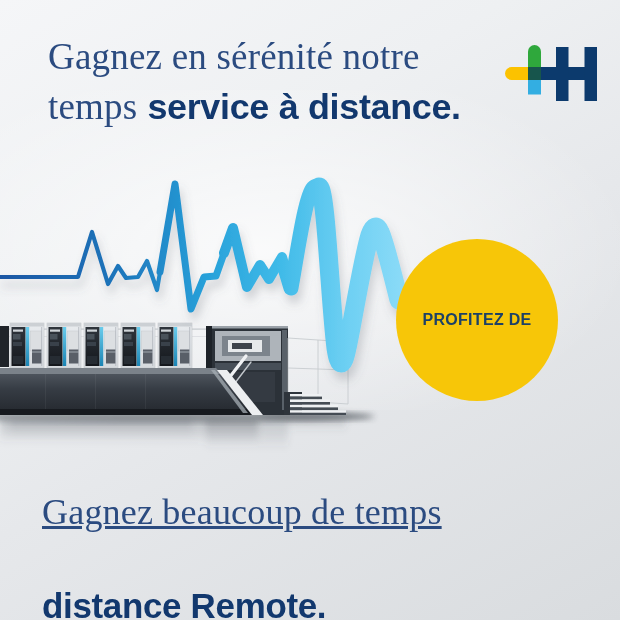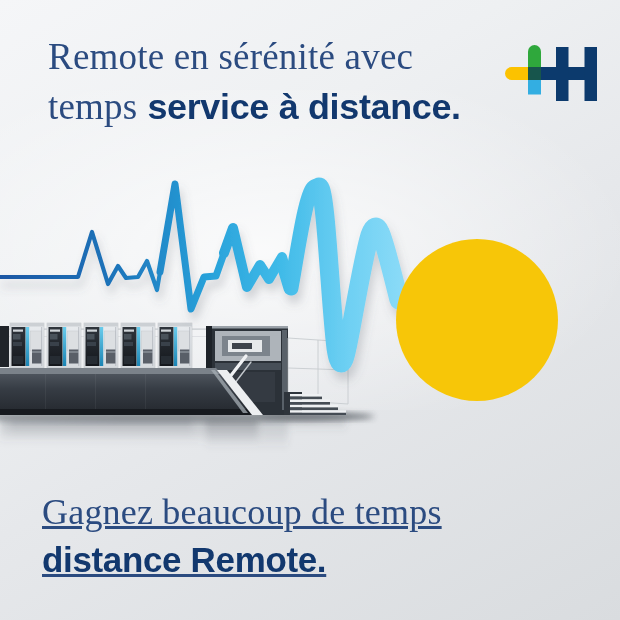--- a/index.html
+++ b/index.html
@@ -18,21 +18,21 @@
   }
   .footer-text{
     position:absolute;left:42px;top:488px;width:540px;
     font-family:"Liberation Serif","DejaVu Serif",serif;
     font-size:36px;line-height:48px;color:var(--navy-text,#2b4b80);
     letter-spacing:.2px;
     text-decoration:underline;
   }
   .bold-sans{
     font-family:"Liberation Sans",sans-serif;font-weight:700;
-    color:var(--navy-bold,#12386e);font-size:.97em;letter-spacing:-0.3px;
+    color:var(--navy-bold,#12386e);font-size:.97em;letter-spacing:-0.3px;margin-top:46px;
   }
   .reg-serif{margin-right:.27em;}
   
   .badge{
     position:absolute;left:396px;top:239px;width:162px;height:162px;border-radius:50%;
     background:var(--badge-bg,#f7c608);
     display:flex;flex-direction:column;align-items:center;justify-content:center;
     text-align:center;color:var(--badge-text,#1d4166);
     font-weight:700;font-size:16px;line-height:20px;letter-spacing:.3px;
   }
@@ -170,21 +170,21 @@
   <g fill="none" stroke="url(#pulseGrad)" stroke-linecap="round" stroke-linejoin="round" filter="url(#pulseShadow)">
     <path d="M0 277 L78 277 L92 232 L108 284 L118 266 L126 278 L138 277 L147 261 L157 290 L175 184" stroke-width="4.2"></path>
     <path d="M160 272 L175 184 L191 309 L204 277 L216 276 L233 228" stroke-width="7"></path>
     <path d="M224 253 L233 228 L247 287 L260 265 L269 279 L282 257 L291 288" stroke-width="10"></path>
     <path d="M285 268 L291 288 C296 262 305 196 313 188 C315 186 317 186 319 187" stroke-width="15"></path>
     <path d="M319 187 C326 189 330 300 336 348 C339 368 343 368 347 348 C352 326 362 262 370 235 C373 226 377 224 380 232 C385 243 392 272 399 300" stroke-width="19"></path>
   </g>
 </svg>
 
 <div class="headline">
-  <div>Remote en sérénité avec</div>
+  <div>Gagnez en sérénité notre</div>
   <div>
     <span class="reg-serif">temps</span><span class="bold-sans">service à distance.</span>
   </div>
 </div>
 
 <div class="logo-wrap">
   <svg width="110" height="70" viewBox="0 0 110 70">
     <g>
       <path d="M16.5 27 L36 27 L36 40 L16.5 40 A6.5 6.5 0 0 1 16.5 27 Z" fill="var(--logo-yellow,#fcc200)"></path>
       <path d="M33 11.5 A6.5 6.5 0 0 1 46 11.5 L46 30 L33 30 Z" fill="var(--logo-green,#2fa83c)"></path>
@@ -193,20 +193,21 @@
     </g>
     <g fill="var(--logo-navy,#0c3a6d)">
       <rect x="46" y="27" width="56" height="13"></rect>
       <rect x="61" y="7" width="12.5" height="54"></rect>
       <rect x="89.5" y="7" width="12.5" height="54"></rect>
     </g>
   </svg>
 </div>
 
 <div class="badge">
+  <span>PROFITEZ DE</span>
 </div>
 
 <div class="footer-text">
   <div>Gagnez beaucoup de temps</div>
   <div class="bold-sans">distance Remote.</div>
 </div>
 
 </div>
 
 </body></html>

